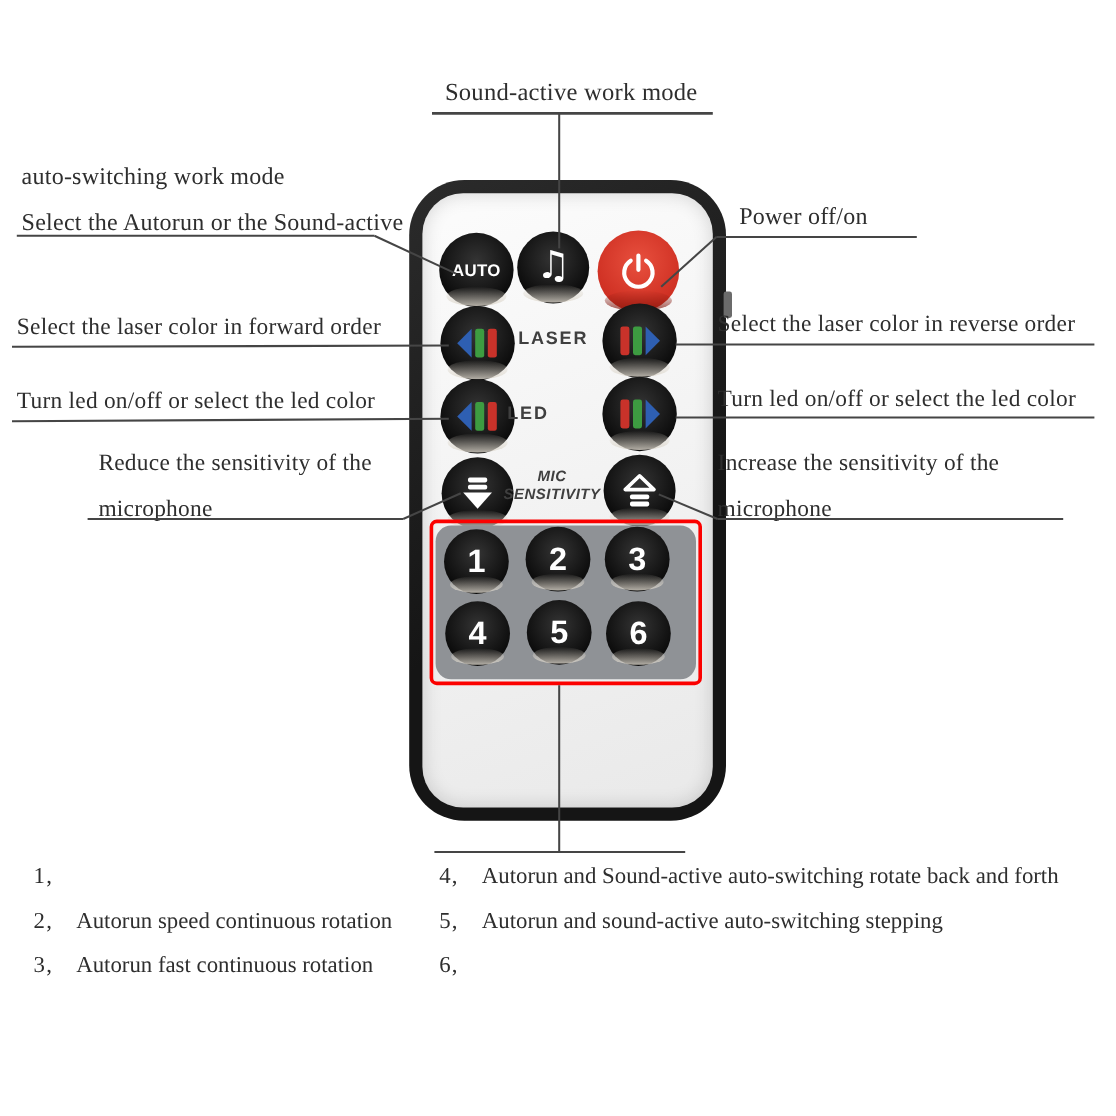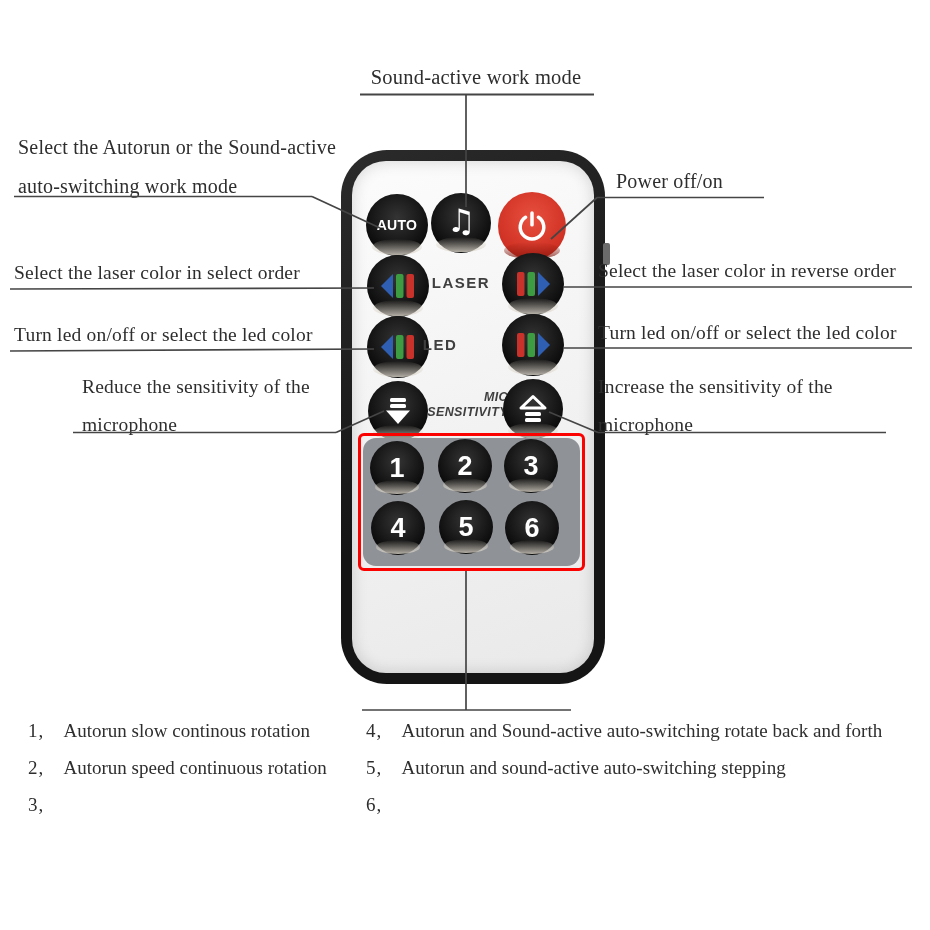--- a/index.html
+++ b/index.html
@@ -58,21 +58,21 @@
                transform:translateY(-2px);}
   .num-glyph{color:#fff;font-family:"Liberation Sans","DejaVu Sans",sans-serif;
              font-weight:bold;font-size:27px;}
 
   
   .remote-label{position:absolute;text-align:center;color:#3f3f3f;
                 font-family:"Liberation Sans","DejaVu Sans",sans-serif;font-weight:bold;}
   #label-laser{left:85px;top:124px;width:70px;font-size:15px;letter-spacing:1.5px;}
   #label-led{left:64px;top:186px;width:70px;font-size:15px;letter-spacing:1.5px;}
   #label-mic{left:71px;top:240px;width:96px;font-size:12.5px;line-height:15px;
-             font-style:italic;letter-spacing:.4px;text-align:right;}
+             font-style:italic;letter-spacing:.4px;}
 
   
   #numpad-frame{position:absolute;left:17px;top:283px;width:227px;height:138px;
                 border:3px solid #fb0100;border-radius:6px;box-sizing:border-box;}
   #numpad{position:absolute;left:2px;top:2px;right:2px;bottom:2px;background:#8f9296;border-radius:13px;}
   .numbtn{width:54px;height:54px;}
   #btn-1{left:29px; top:291px;} #btn-2{left:97px; top:289px;} #btn-3{left:163px;top:289px;}
   #btn-4{left:30px; top:351px;} #btn-5{left:98px; top:350px;} #btn-6{left:164px;top:351px;}
 
   
@@ -103,26 +103,26 @@
     <line x1="336" y1="432.5" x2="384" y2="411"></line>
     <line x1="598" y1="432.5" x2="886" y2="432.5"></line>
     <line x1="598" y1="432.5" x2="549" y2="412"></line>
     <line x1="466" y1="571" x2="466" y2="710"></line>
     <line x1="362" y1="710" x2="571" y2="710"></line>
   </svg>
 
   <div class="ann" id="ann-top">Sound-active work mode</div>
 
   <div class="ann two-line" id="ann-autorun">
+    <div>auto-switching work mode</div>
     <div>Select the Autorun or the Sound-active</div>
-    <div>auto-switching work mode</div>
   </div>
 
   <div class="ann" id="ann-power">Power off/on</div>
-  <div class="ann" id="ann-laser-left">Select the laser color in select order</div>
+  <div class="ann" id="ann-laser-left">Select the laser color in forward order</div>
   <div class="ann" id="ann-laser-right">Select the laser color in reverse order</div>
   <div class="ann" id="ann-led-left">Turn led on/off or select the led color</div>
   <div class="ann" id="ann-led-right">Turn led on/off or select the led color</div>
 
   <div class="ann two-line" id="ann-mic-left">
     <div>Reduce the sensitivity of the</div>
     <div>microphone</div>
   </div>
 
   <div class="ann two-line" id="ann-mic-right">
@@ -218,30 +218,30 @@
     </div>
     <div class="btn numbtn" id="btn-6">
       <span class="num-glyph">6</span>
     </div>
   </div>
 
   <div class="legend-col" id="legend-left">
     <div class="legend-row">
       <span class="legend-num">1</span>
         <span class="legend-sep">,</span>
-        <span>Autorun slow continous rotation</span>
     </div>
     <div class="legend-row">
       <span class="legend-num">2</span>
         <span class="legend-sep">,</span>
         <span>Autorun speed continuous rotation</span>
     </div>
     <div class="legend-row">
       <span class="legend-num">3</span>
         <span class="legend-sep">,</span>
+        <span>Autorun fast continuous rotation</span>
     </div>
   </div>
 
   <div class="legend-col" id="legend-right">
     <div class="legend-row">
       <span class="legend-num">4</span>
         <span class="legend-sep">,</span>
         <span>Autorun and Sound-active auto-switching rotate back and forth</span>
     </div>
     <div class="legend-row">

